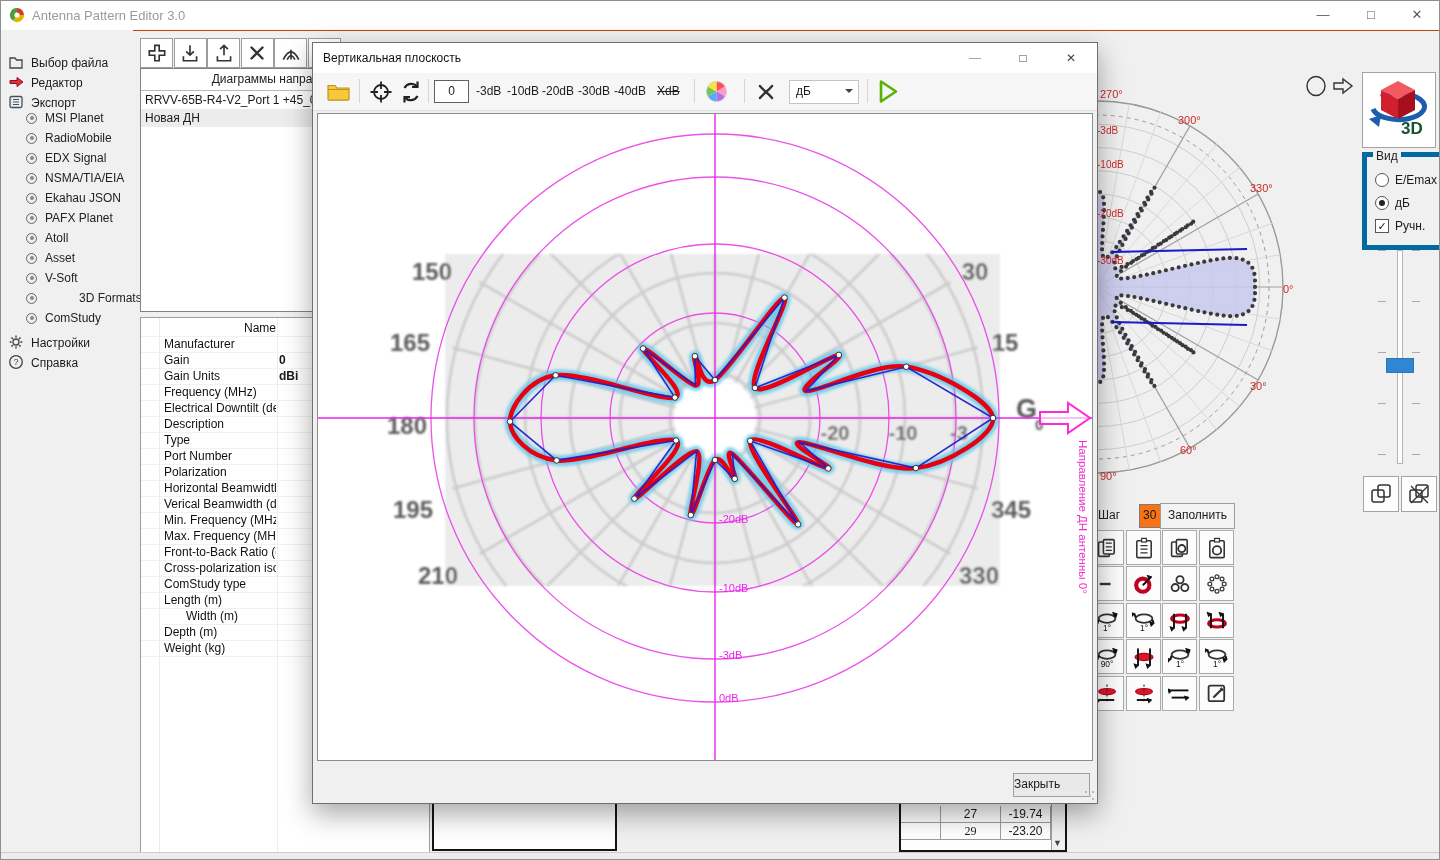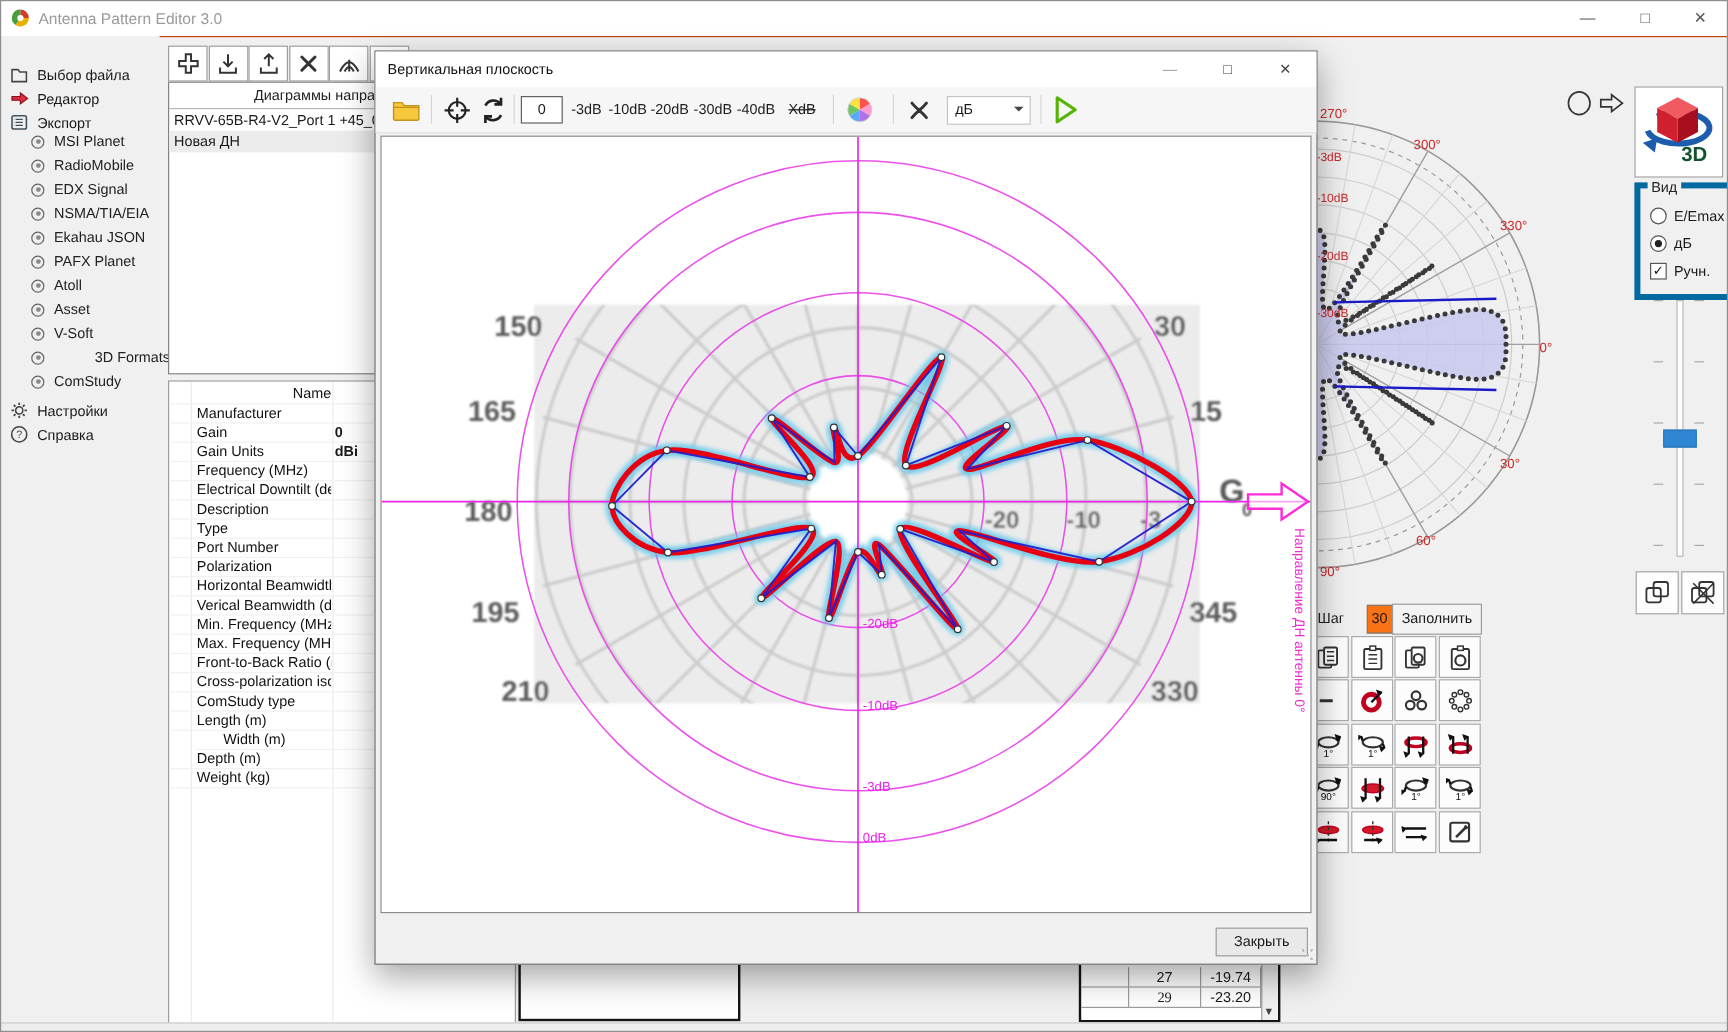--- a/index.html
+++ b/index.html
@@ -65,21 +65,21 @@
   .dlg-btn{position:absolute;top:7px;width:16px;height:16px;text-align:center;line-height:16px;color:#444;font-size:12px;}
   .dlg-toolbar{position:absolute;left:0;top:30px;width:100%;height:37px;background:#f6f6f6;border-bottom:1px solid #e2e2e2;}
   .dlg-toolbar .sep{position:absolute;top:6px;width:0;height:24px;border-left:1px solid #d6d6d6;}
   .lvl{position:absolute;top:11px;color:#1d1d1d;white-space:nowrap;}
   .lvl.strike{text-decoration:line-through;}
   .numbox{position:absolute;left:121px;top:7px;width:33px;height:21px;border:1px solid #616161;background:#fff;text-align:center;line-height:21px;}
   .combo{position:absolute;left:476px;top:7px;width:68px;height:22px;border:1px solid #c4c4c4;background:#fff;}
   .combo .cv{position:absolute;left:6px;top:3px;}
   .combo .ca{position:absolute;right:5px;top:8px;width:0;height:0;border:4px solid transparent;border-top-color:#444;}
   .canvas{position:absolute;left:4px;top:70px;width:774px;height:646px;background:#fff;border:1px solid #8d8d8d;}
-  .closebtn{position:absolute;left:700px;top:730px;width:75px;height:22px;background:#e9e9e9;border:1px solid #9f9f9f;text-align:center;line-height:20px;}
+  .closebtn{position:absolute;left:700px;top:730px;width:75px;height:22px;background:#e9e9e9;border:1px solid #9f9f9f;text-align:left;line-height:20px;}
   .grip{position:absolute;right:3px;bottom:3px;width:10px;height:10px;
         background:radial-gradient(circle at 2px 2px,#bbb 1px,transparent 1.2px),
                    radial-gradient(circle at 6px 6px,#bbb 1px,transparent 1.2px),
                    radial-gradient(circle at 9px 2px,#bbb 1px,transparent 1.2px),
                    radial-gradient(circle at 9px 9px,#bbb 1px,transparent 1.2px);}
   svg{display:block;}
 </style>
 </head>
 <body>
 

